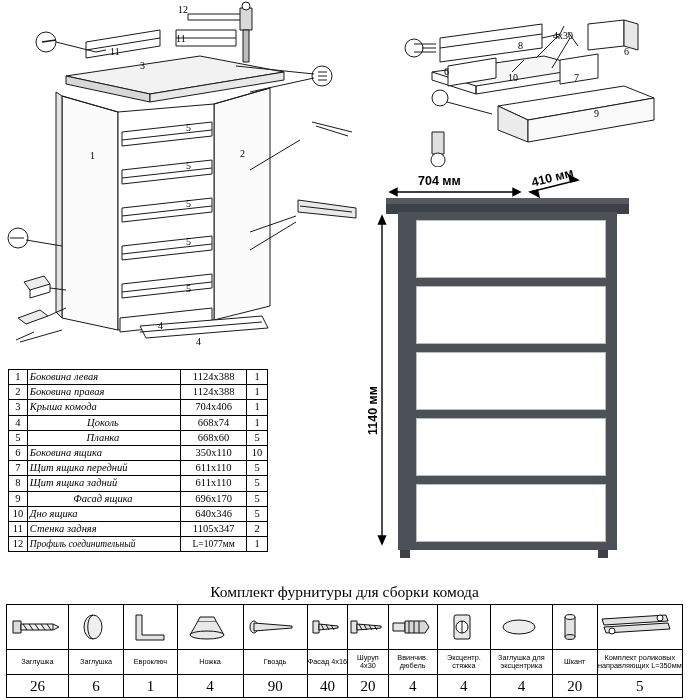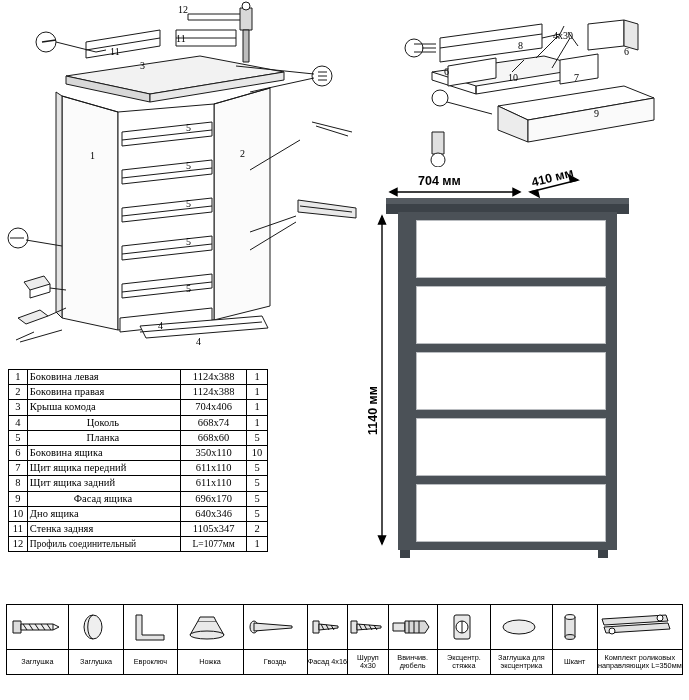--- a/index.html
+++ b/index.html
@@ -26,21 +26,21 @@
     font-family:"Liberation Serif", serif;
   }
   .parts-table td{
     border:1px solid #000;
     padding:0 2px;
     height:14.2px;
     line-height:14px;
     white-space:nowrap;
   }
   .pt-num{width:14px;text-align:center;}
-  .pt-name{width:150px;text-align:left;padding-left:4px;}
+  .pt-name{width:150px;text-align:left;padding-left:4px;font-style:italic;}
   .pt-name.ind{text-align:center;padding-left:0;margin-top:30px;}
   .pt-size{width:62px;text-align:center;}
   .pt-qty{width:16px;text-align:center;}
 
   
   .hw-title{
     position:absolute;left:0;top:583px;width:689px;
     text-align:center;
     font-size:15.5px;
     font-family:"Liberation Serif", serif;
@@ -351,20 +351,21 @@
         <div class="d-drawer" style="top:66px;"></div>
         <div class="d-drawer" style="top:132px;"></div>
         <div class="d-drawer" style="top:198px;"></div>
         <div class="d-drawer" style="top:264px;"></div>
       </div>
       <div class="d-foot" style="left:14px;"></div>
       <div class="d-foot" style="left:212px;"></div>
     </div>
   </div>
 
+  <div class="hw-title">Комплект фурнитуры для сборки комода</div>
 
   <table class="hw-table">
     <colgroup>
       <col style="width:58px">
         <col style="width:52px">
         <col style="width:50px">
         <col style="width:62px">
       <col style="width:60px">
         <col style="width:38px">
         <col style="width:38px">
@@ -491,16 +492,30 @@
         <td class="hw-lab">Гвоздь</td>
         <td class="hw-lab">Фасад 4х16</td>
         <td class="hw-lab">Шуруп 4х30</td>
         <td class="hw-lab">Ввинчив. дюбель</td>
         <td class="hw-lab">Эксцентр. стяжка</td>
         <td class="hw-lab">Заглушка для эксцентрика</td>
         <td class="hw-lab">Шкант</td>
         <td class="hw-lab">Комплект роликовых направляющих L=350мм</td>
       </tr>
 
+      <tr>
+        <td class="hw-qty">26</td>
+        <td class="hw-qty">6</td>
+        <td class="hw-qty">1</td>
+        <td class="hw-qty">4</td>
+        <td class="hw-qty">90</td>
+        <td class="hw-qty">40</td>
+        <td class="hw-qty">20</td>
+        <td class="hw-qty">4</td>
+        <td class="hw-qty">4</td>
+        <td class="hw-qty">4</td>
+        <td class="hw-qty">20</td>
+        <td class="hw-qty">5</td>
+      </tr>
     </tbody>
   </table>
 
 </div>
 
 </body></html>

